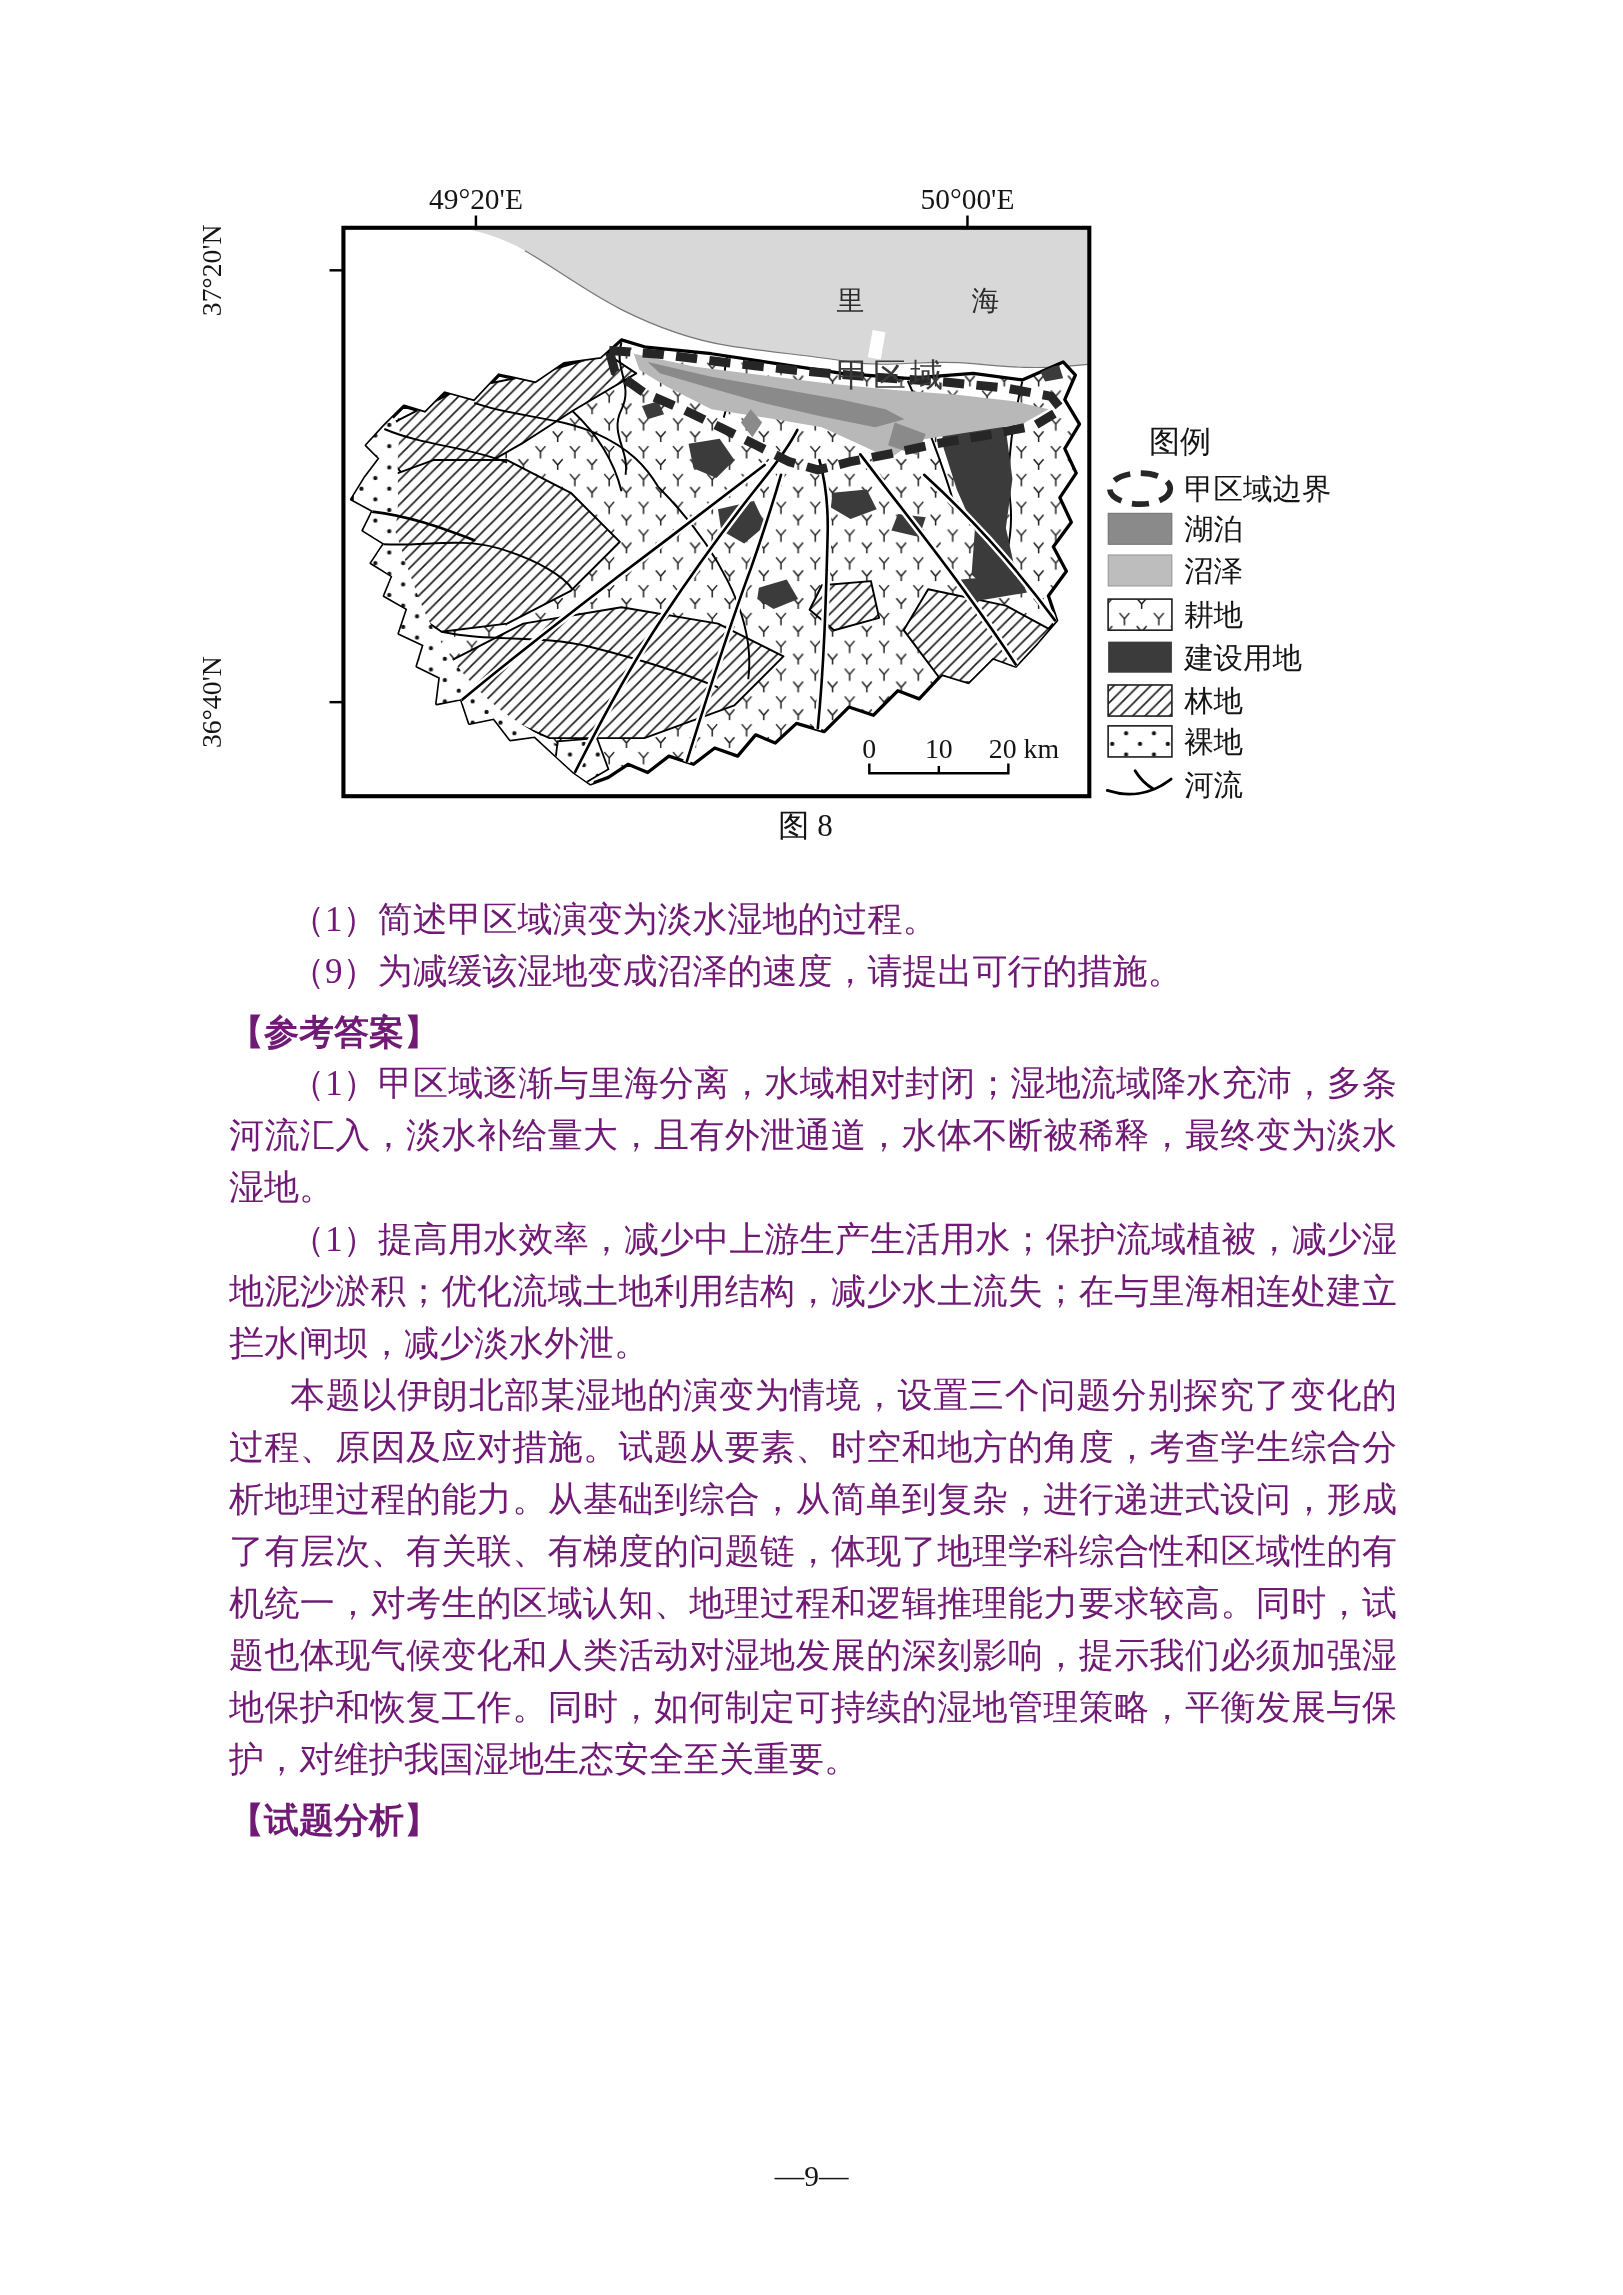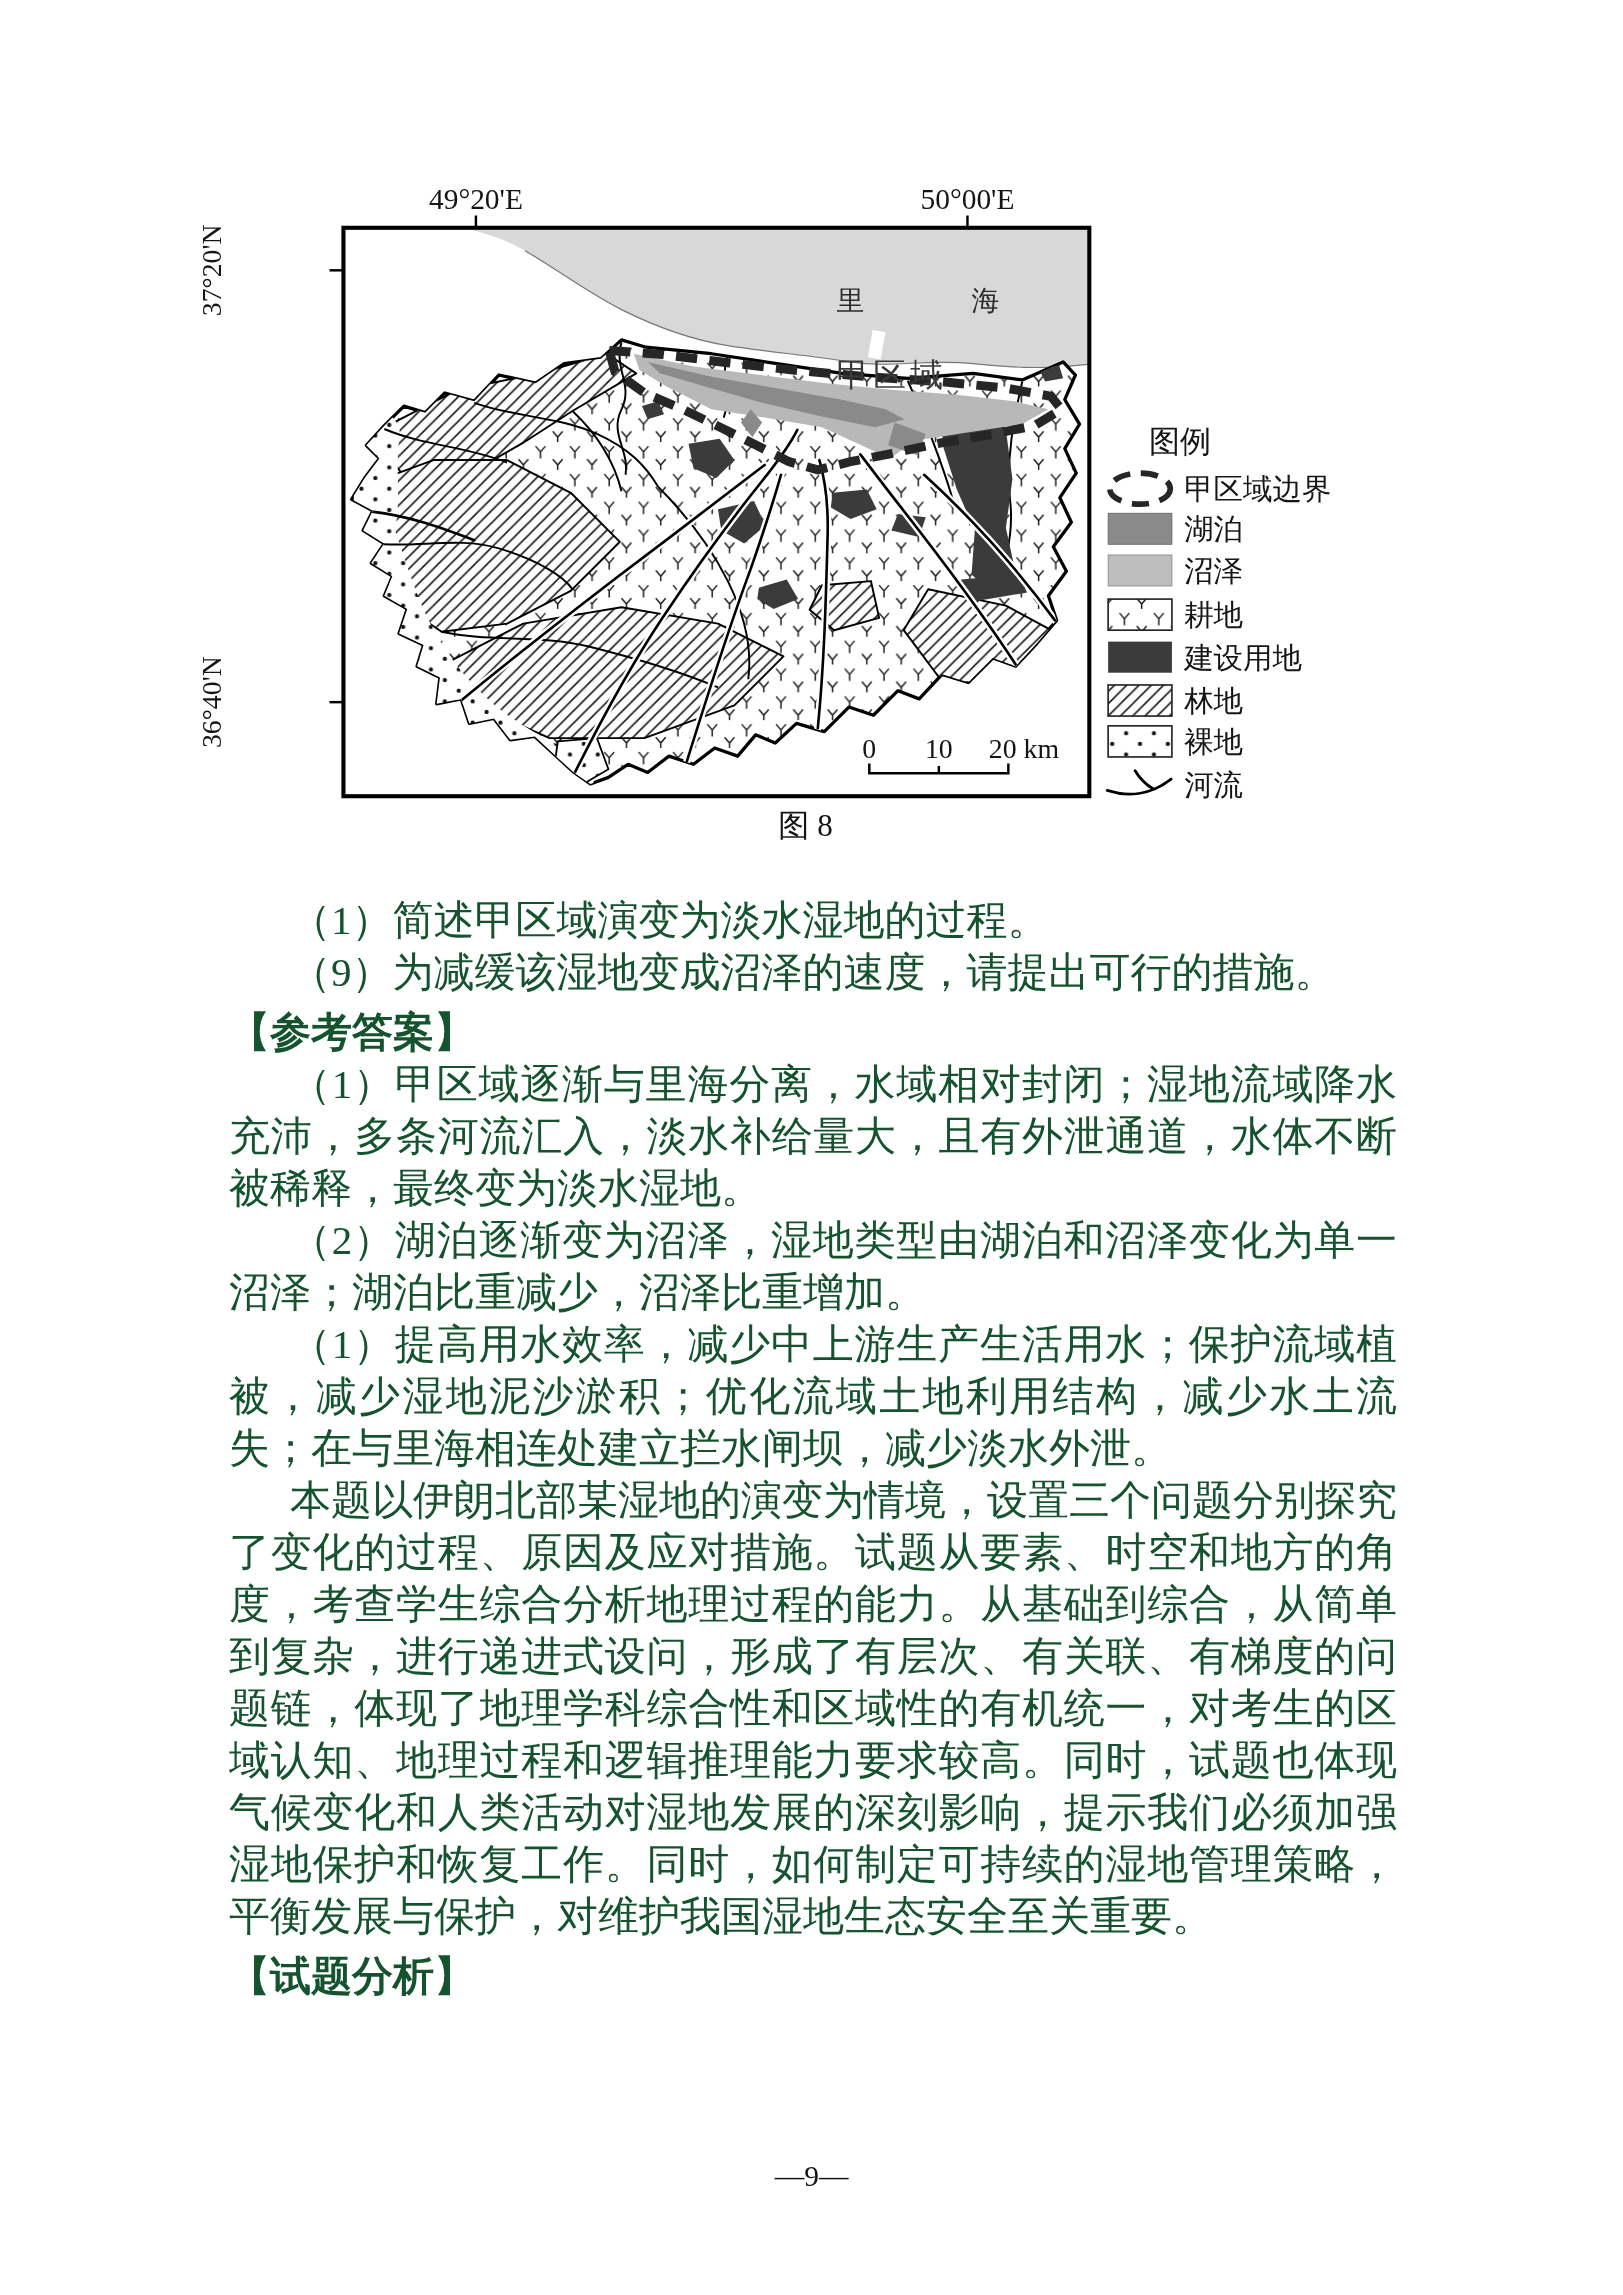--- a/index.html
+++ b/index.html
@@ -10,21 +10,21 @@
   svg text{font-family:"Liberation Serif","DejaVu Serif",serif;fill:#151515;}
   .axis-label{font-size:36px;}
   .lat-label{font-size:34px;}
   .sea-char{font-size:34px;fill:#2b2b2b;}
   .region-label{font-size:40px;letter-spacing:5px;fill:#3a3a3a;}
   .scale-num{font-size:34px;}
   .legend-title{font-size:38px;}
   .legend-label{font-size:36px;}
   .caption{font-size:38px;}
   .text-block{position:absolute;left:229px;top:894px;width:1168px;}
-  .para{margin:0;font-size:41px;line-height:52px;text-align:justify;color:#14532d;}
+  .para{margin:0;font-size:35px;line-height:52px;text-align:justify;color:#701a75;}
   .para.indent{text-indent:61px;}
   .para.hd{font-family:"Liberation Sans","DejaVu Sans",sans-serif;font-weight:700;text-indent:0;margin-top:8px;}
   .footer{position:absolute;left:0;top:2160px;width:1623px;text-align:center;
           font-size:29.5px;color:#141414;}
 </style>
 </head>
 <body>
 
 <div class="page">
 
@@ -197,21 +197,20 @@
 
       <text class="caption" x="755" y="822" text-anchor="middle">图 8</text>
     </svg>
   </div>
 
   <div class="text-block">
     <p class="para indent">（1）简述甲区域演变为淡水湿地的过程。</p>
     <p class="para indent">（9）为减缓该湿地变成沼泽的速度，请提出可行的措施。</p>
     <p class="para hd">【参考答案】</p>
     <p class="para indent">（1）甲区域逐渐与里海分离，水域相对封闭；湿地流域降水充沛，多条河流汇入，淡水补给量大，且有外泄通道，水体不断被稀释，最终变为淡水湿地。</p>
-    <p class="para indent">（2）湖泊逐渐变为沼泽，湿地类型由湖泊和沼泽变化为单一沼泽；湖泊比重减少，沼泽比重增加。</p>
     <p class="para indent">（1）提高用水效率，减少中上游生产生活用水；保护流域植被，减少湿地泥沙淤积；优化流域土地利用结构，减少水土流失；在与里海相连处建立拦水闸坝，减少淡水外泄。</p>
     <p class="para indent">本题以伊朗北部某湿地的演变为情境，设置三个问题分别探究了变化的过程、原因及应对措施。试题从要素、时空和地方的角度，考查学生综合分析地理过程的能力。从基础到综合，从简单到复杂，进行递进式设问，形成了有层次、有关联、有梯度的问题链，体现了地理学科综合性和区域性的有机统一，对考生的区域认知、地理过程和逻辑推理能力要求较高。同时，试题也体现气候变化和人类活动对湿地发展的深刻影响，提示我们必须加强湿地保护和恢复工作。同时，如何制定可持续的湿地管理策略，平衡发展与保护，对维护我国湿地生态安全至关重要。</p>
     <p class="para hd">【试题分析】</p>
   </div>
 
   <div class="footer">—9—</div>
 
 </div>
 
 

